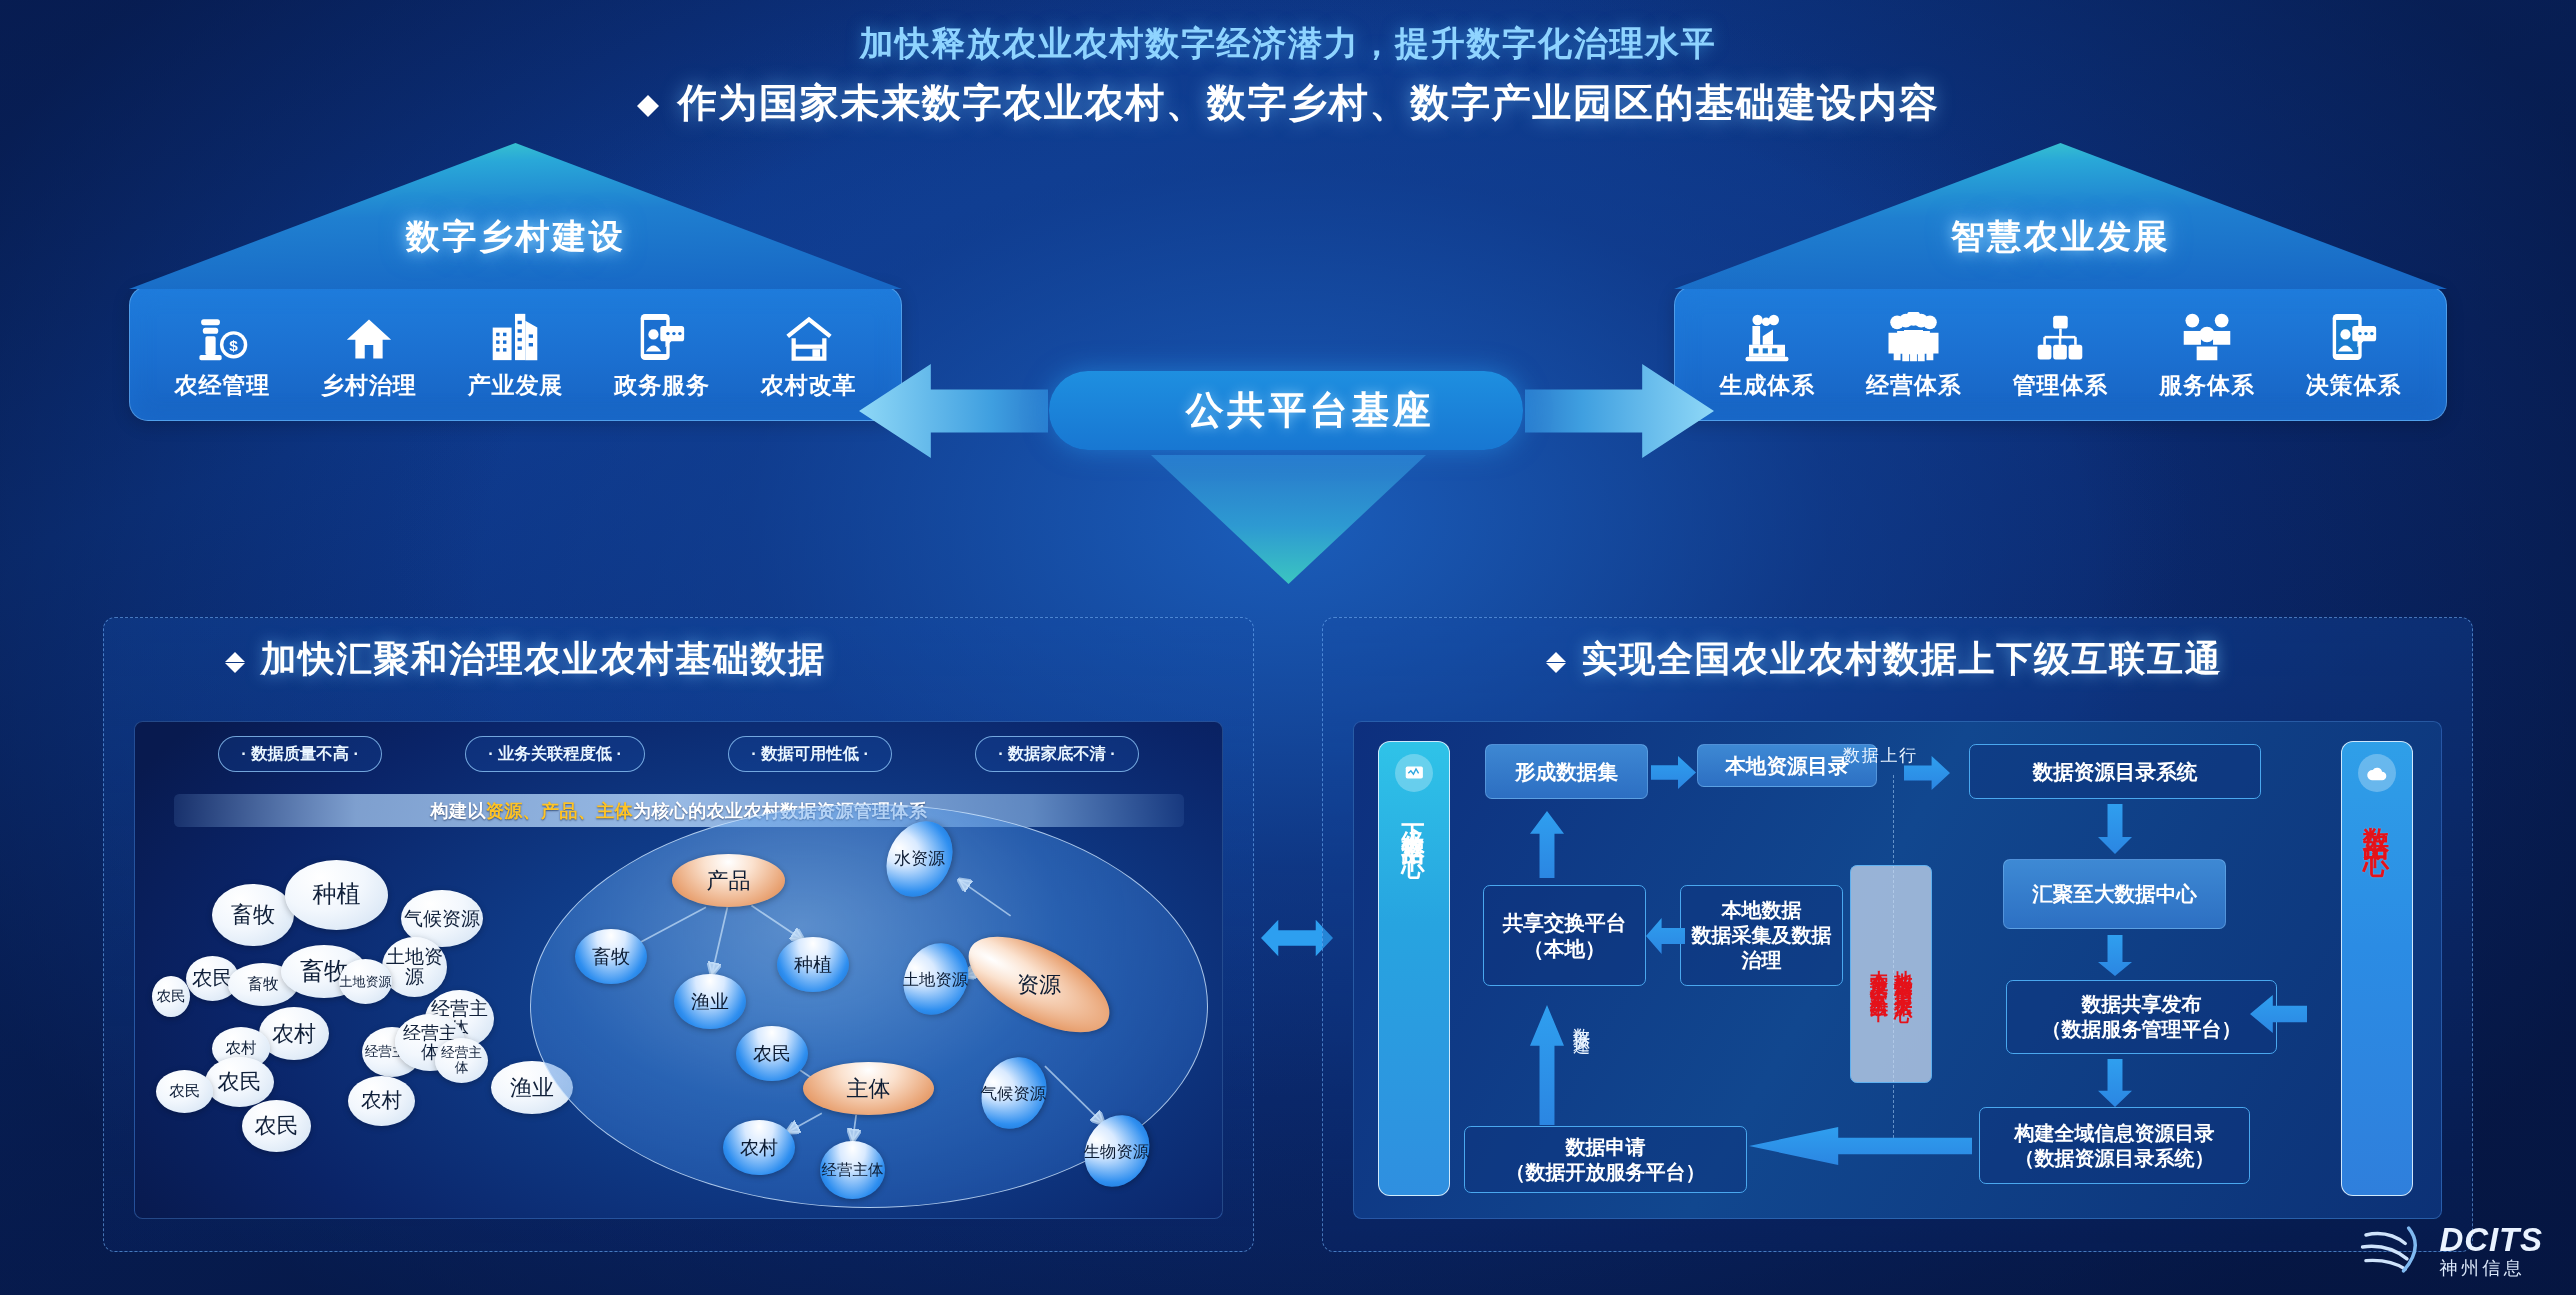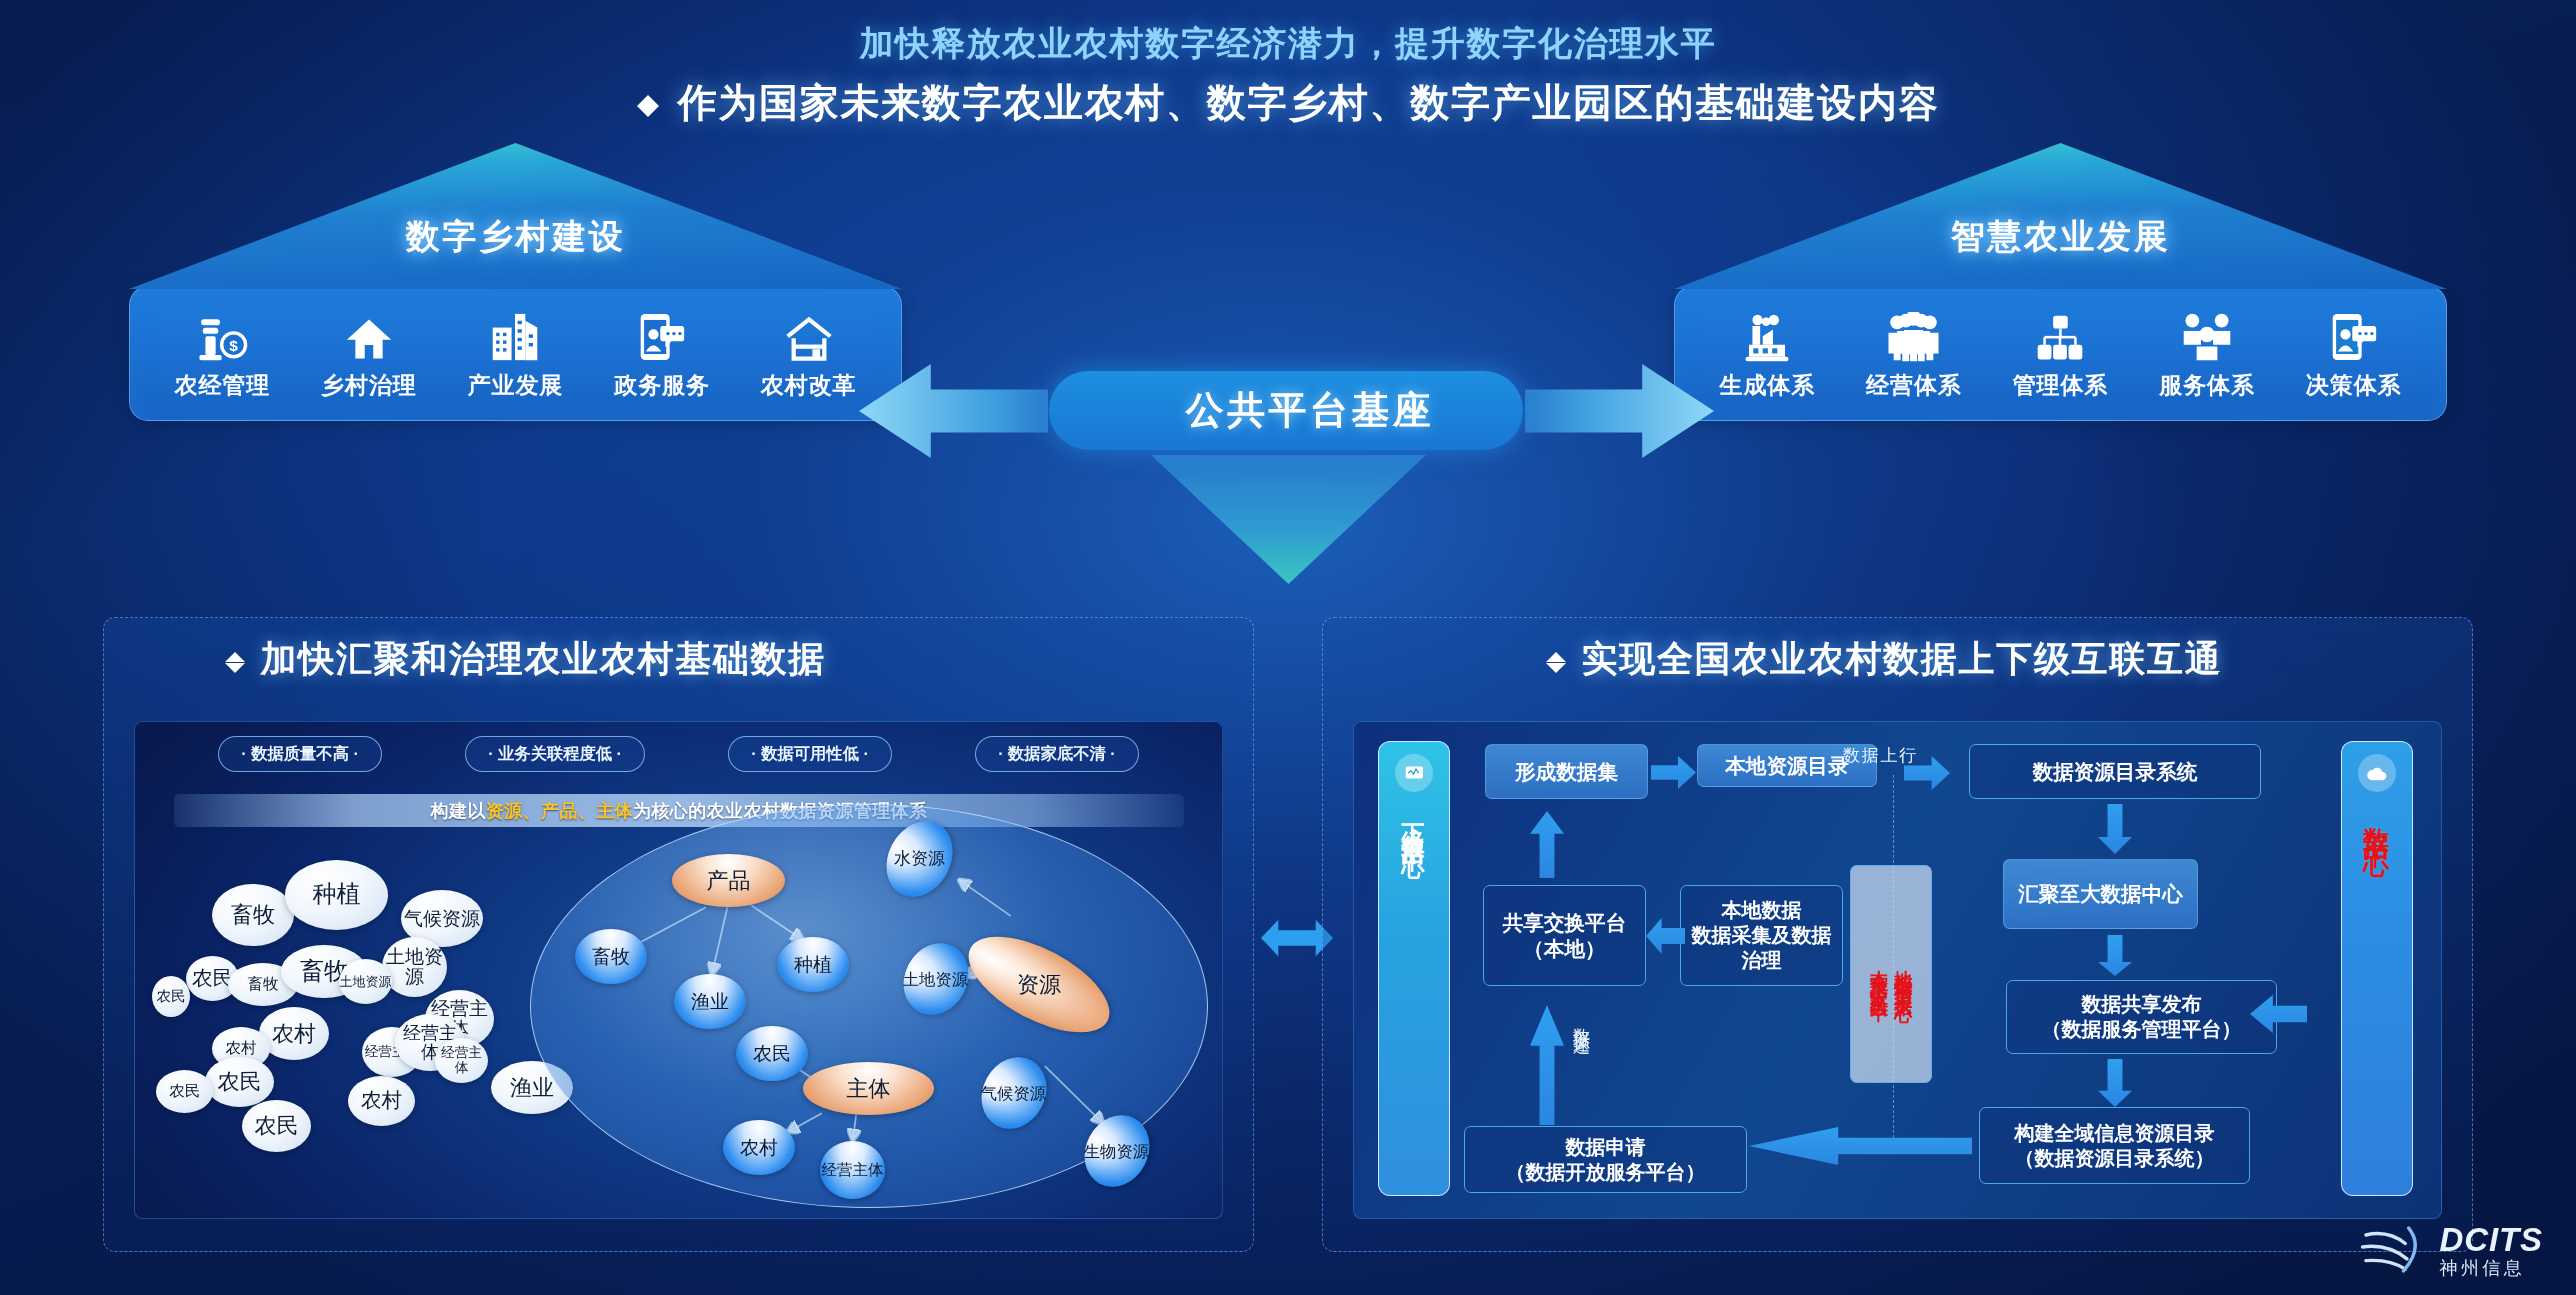--- a/index.html
+++ b/index.html
@@ -511,21 +511,21 @@
   <div class="dashline" style="left:539px;top:53px;height:378px;"></div>
 
   <div class="redbox" style="left:496px;top:143px;width:82px;height:218px;">
     <div class="rtx">本审及据查汇至数中</div>
     <div class="rtx">地核数稽后聚大据心</div>
   </div>
 
   <div class="fbox outline" style="left:615px;top:22px;width:292px;height:55px;font-size:20.6px;">数据资源目录系统</div>
   <div class="varr down-arrow" style="left:744px;top:82px;width:34px;height:50px;"></div>
 
-  <div class="fbox solid2" style="left:649px;top:137px;width:195px;height:70px;font-size:20.6px;">汇聚至大数据中心</div>
+  <div class="fbox solid2" style="left:649px;top:137px;width:223px;height:70px;font-size:20.6px;">汇聚至大数据中心</div>
   <div class="varr down-arrow" style="left:744px;top:213px;width:34px;height:41px;"></div>
 
   <div class="fbox outline" style="left:625px;top:258px;width:271px;height:74px;font-size:20px;white-space:pre-line;margin-left:27px;">数据共享发布
 （数据服务管理平台）</div>
   <div class="varr down-arrow" style="left:744px;top:337px;width:34px;height:48px;"></div>
 
   <div class="fbox outline" style="left:625px;top:385px;width:271px;height:77px;font-size:20px;white-space:pre-line;">构建全域信息资源目录
 （数据资源目录系统）</div>
   <div class="varr left-arrow" style="left:395px;top:405px;width:223px;height:38px;"></div>
   <div class="varr left-arrow" style="left:896px;top:273px;width:57px;height:38px;"></div>

